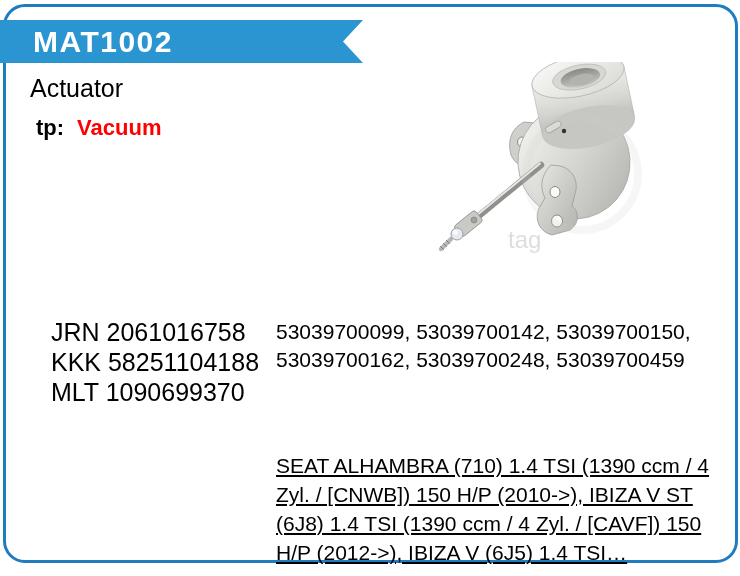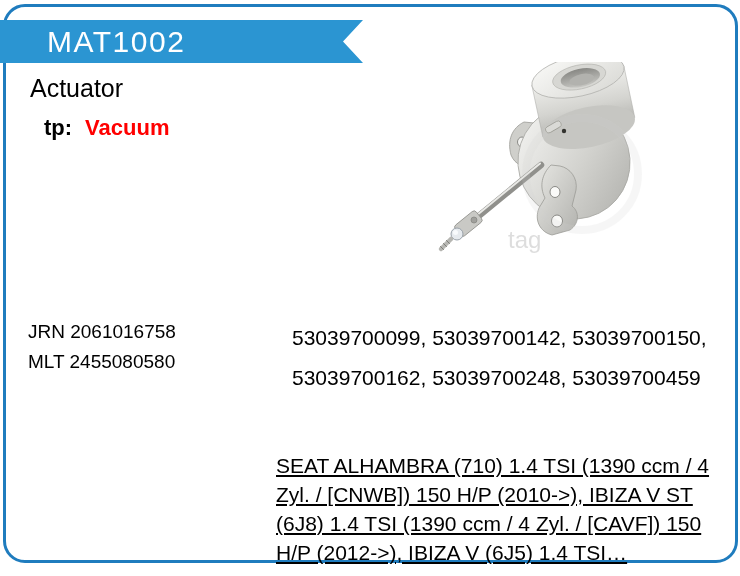--- a/index.html
+++ b/index.html
@@ -26,63 +26,62 @@
     left: 0; top: 20px;
     width: 363px; height: 43px;
     background: #2B95D2;
     clip-path: polygon(0 0, 100% 0, calc(100% - 20px) 50%, 100% 100%, 0 100%);
     z-index: 3;
     display: flex;
     align-items: center;
   }
   .ribbon-text {
     color: #ffffff;
-    font-weight: normal;
+    font-weight: bold;
     font-size: 30px;
     letter-spacing: 1.5px;
-    padding-left: 47px;
+    padding-left: 33px;
     line-height: 43px;
   }
   .product-name {
     position: absolute;
     left: 30px; top: 74px;
     font-size: 25px;
     z-index: 2;
   }
   .type-row {
     position: absolute;
-    left: 44px; top: 115px;
+    left: 36px; top: 115px;
     font-size: 22px;
     font-weight: bold;
     z-index: 2;
   }
   .type-label { color: #000000; }
   .type-value { color: #FF0000; margin-left: 13px; }
   .photo {
     position: absolute;
     left: 424px; top: 62px;
     width: 280px; height: 215px;
     z-index: 2;
   }
   .refs {
     position: absolute;
-    left: 28px; top: 317px;
+    left: 51px; top: 317px;
     width: 230px;
-    font-size: 19px;
+    font-size: 25px;
     line-height: 30px;
     z-index: 2;
   }
   .oem {
     position: absolute;
     left: 276px; top: 318px;
     width: 436px;
     font-size: 21px;
-    line-height: 40px;
+    line-height: 28px;
     z-index: 2;
-    margin-left: 16px;
   }
   .apps {
     position: absolute;
     left: 276px; top: 451px;
     width: 436px;
     font-size: 21px;
     line-height: 29px;
     z-index: 2;
     text-decoration: underline;
   }
@@ -174,19 +173,20 @@
     </g>
 
     <g opacity="0.5">
       <circle cx="158" cy="112" r="56" fill="none" stroke="#d2d2d2" stroke-width="8" opacity="0.35"></circle>
       <text x="84" y="186" font-size="24" fill="#bdbdbd" font-family="Liberation Sans, sans-serif">tag</text>
     </g>
   </svg>
 
   <div class="refs">
     <div>JRN 2061016758</div>
-    <div>MLT 2455080580</div>
+    <div>KKK 58251104188</div>
+    <div>MLT 1090699370</div>
   </div>
 
   <div class="oem">53039700099, 53039700142, 53039700150, 53039700162, 53039700248, 53039700459</div>
 
   <div class="apps">SEAT ALHAMBRA (710) 1.4 TSI (1390 ccm / 4 Zyl. / [CNWB]) 150 H/P (2010-&gt;), IBIZA V ST (6J8) 1.4 TSI (1390 ccm / 4 Zyl. / [CAVF]) 150 H/P (2012-&gt;), IBIZA V (6J5) 1.4 TSI…</div>
 </div>
 
 </body></html>

